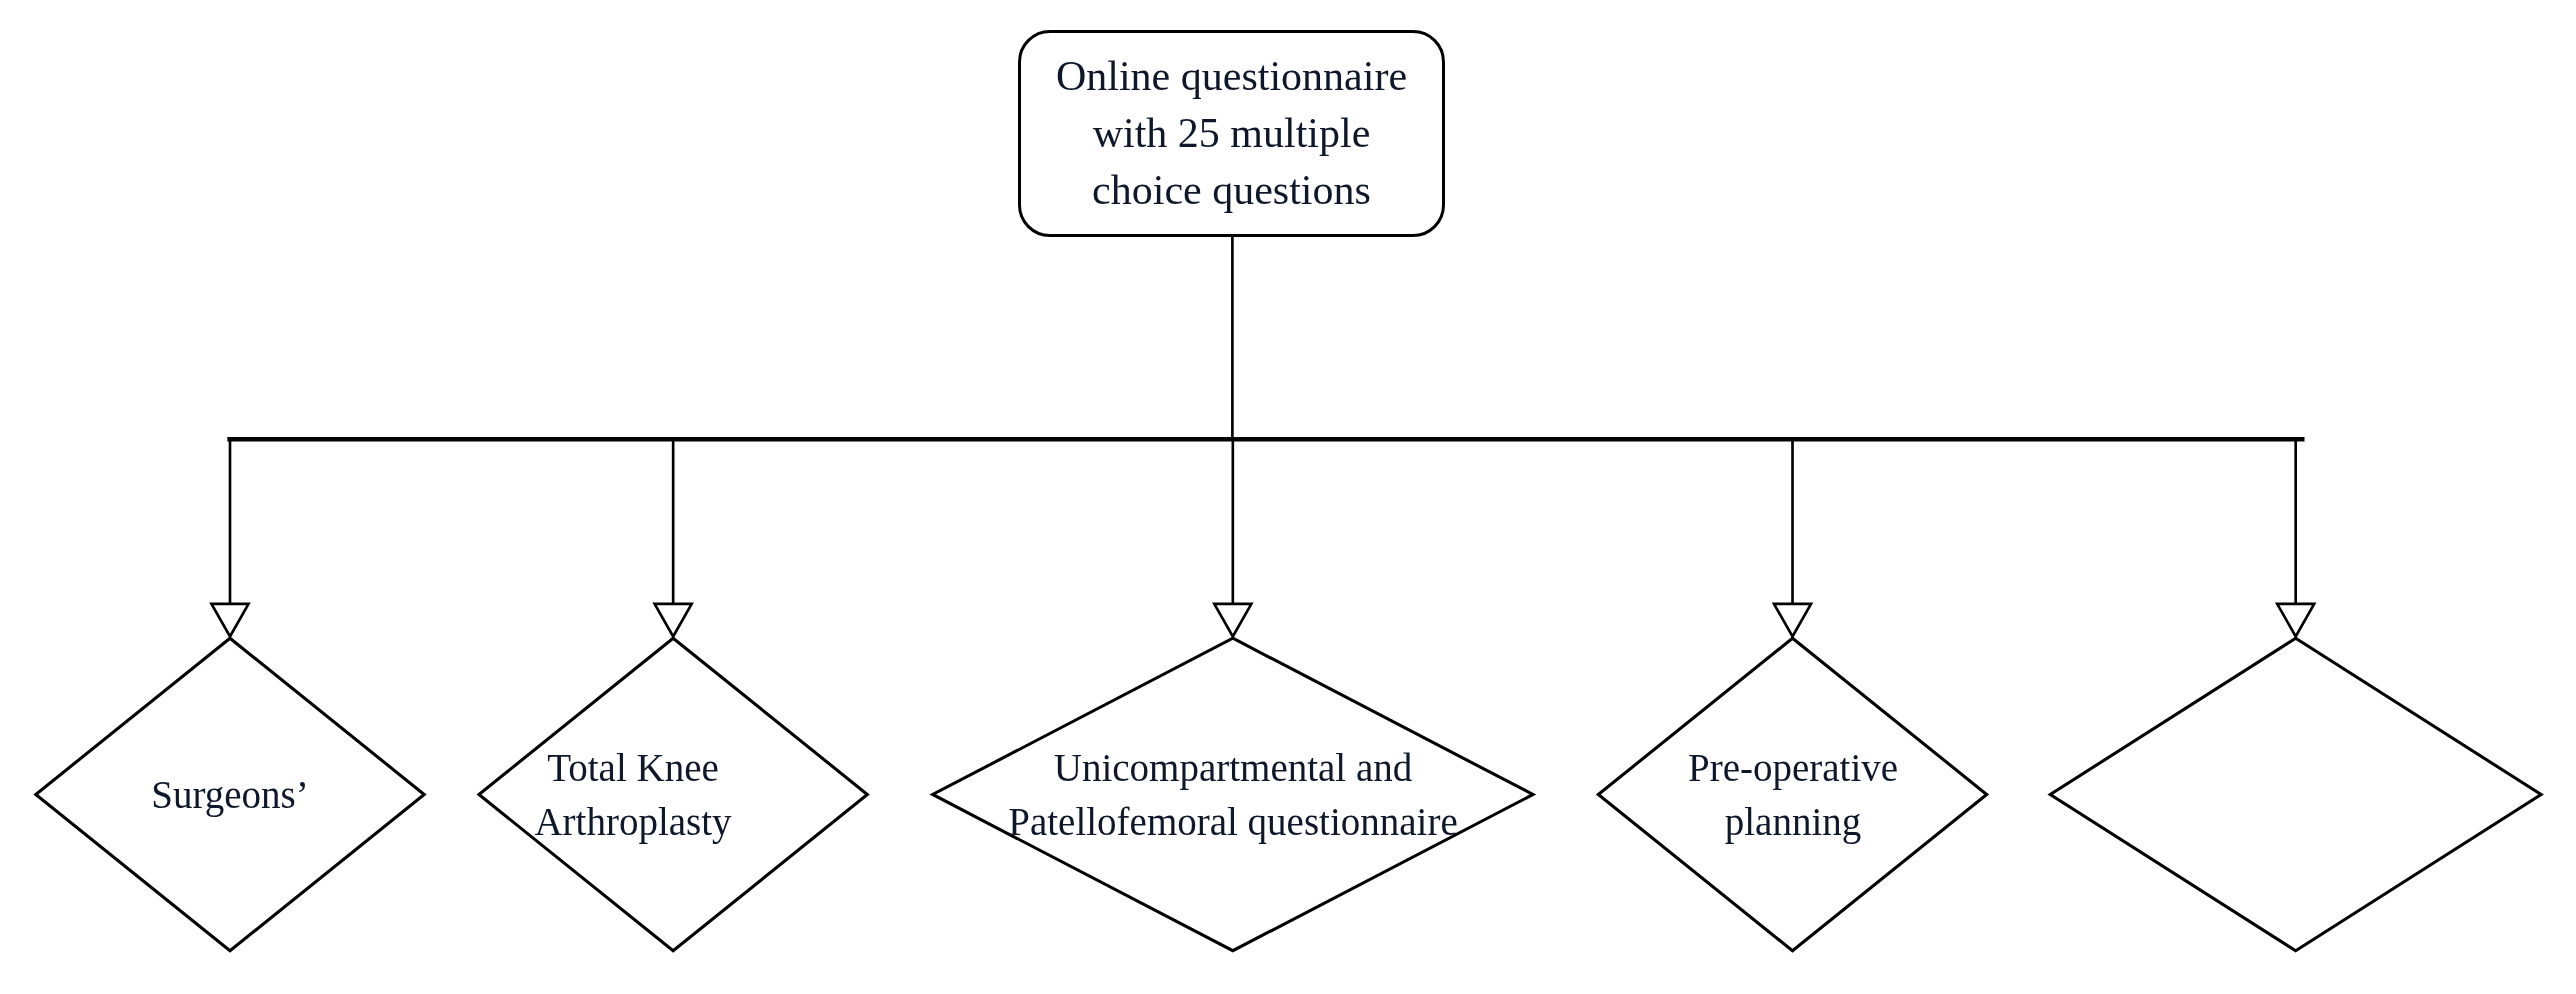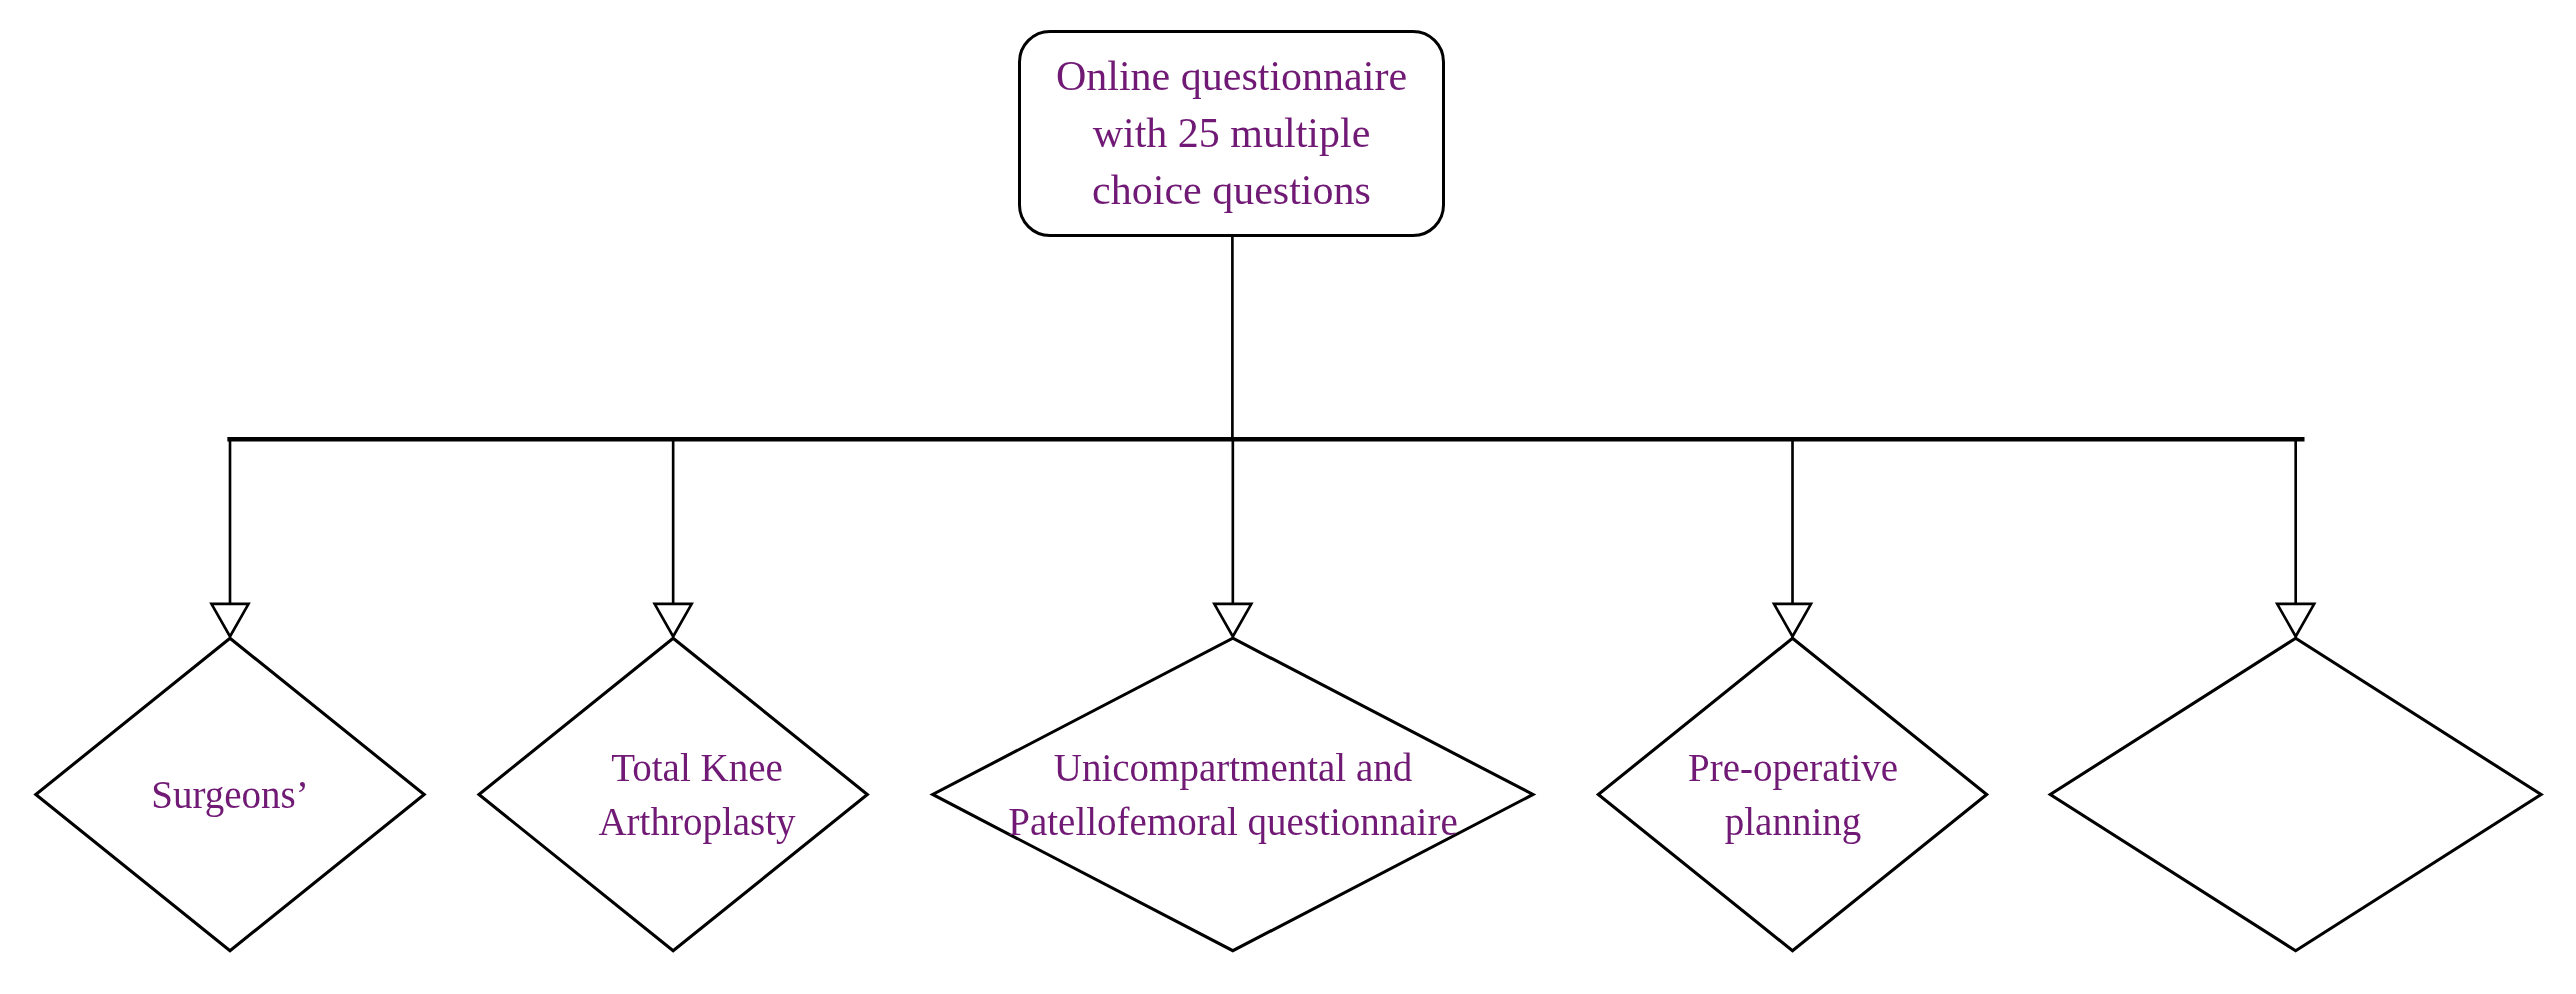--- a/index.html
+++ b/index.html
@@ -6,21 +6,21 @@
     margin: 0;
     padding: 0;
     background: #ffffff;
   }
   .canvas {
     position: relative;
     width: 2576px;
     height: 994px;
     background: #ffffff;
     font-family: "Liberation Serif", "DejaVu Serif", serif;
-    color: #701a75;
+    color: #0f172a;
     overflow: hidden;
   }
   .shapes {
     position: absolute;
     left: 0;
     top: 0;
     width: 2576px;
     height: 994px;
   }
   .root-box {
@@ -85,21 +85,21 @@
   <div class="root-box">
     <div class="label-line">Online questionnaire</div>
     <div class="label-line">with 25 multiple</div>
     <div class="label-line">choice questions</div>
   </div>
 
   <div class="diamond-label" style="left:230px;">
     <div class="label-line">Surgeons’</div>
   </div>
 
-  <div class="diamond-label" style="left:697px;">
+  <div class="diamond-label" style="left:633px;">
     <div class="label-line">Total Knee</div>
     <div class="label-line">Arthroplasty</div>
   </div>
 
   <div class="diamond-label" style="left:1233px;">
     <div class="label-line">Unicompartmental and</div>
     <div class="label-line">Patellofemoral questionnaire</div>
   </div>
 
   <div class="diamond-label" style="left:1793px;">

